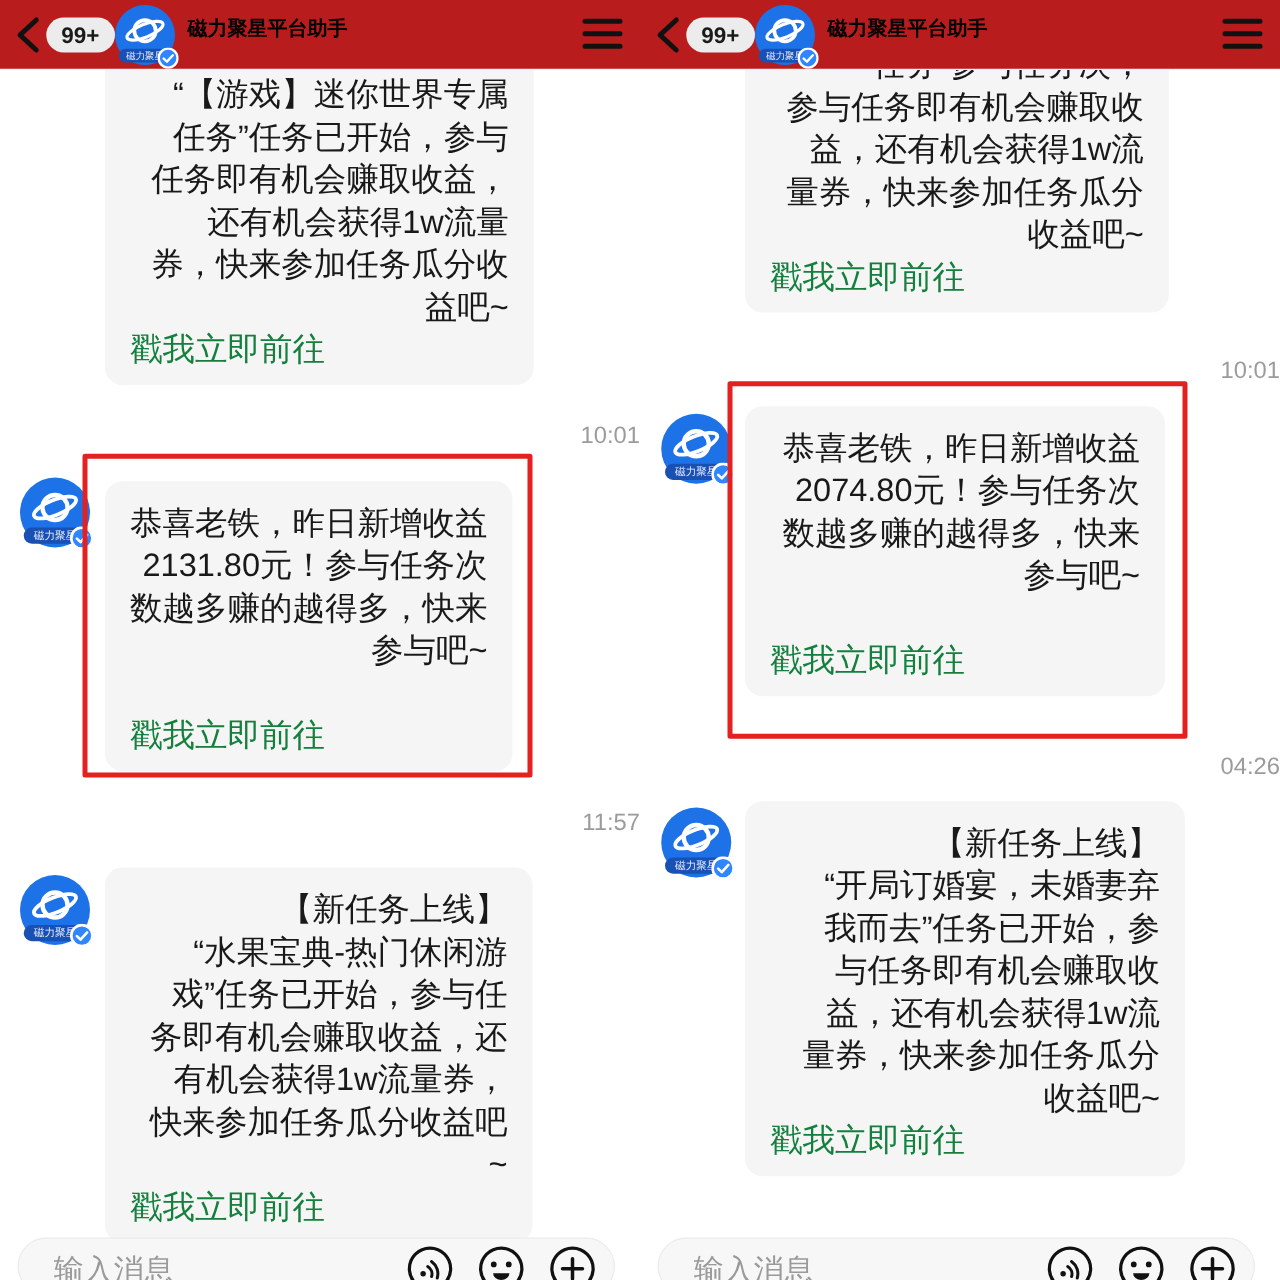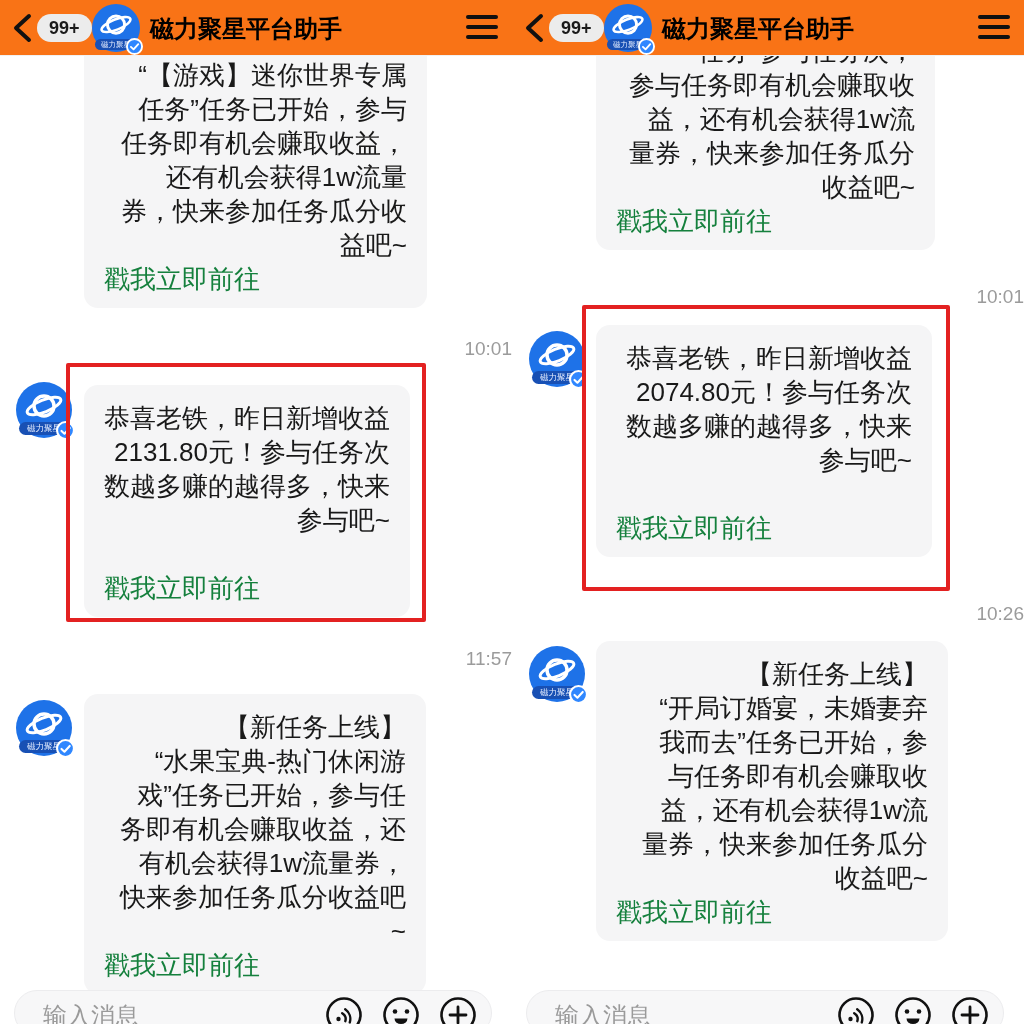--- a/index.html
+++ b/index.html
@@ -5,26 +5,26 @@
   * { margin:0; padding:0; box-sizing:border-box; }
   html,body { width:1024px; height:1024px; overflow:hidden; background:#fff;
               font-family:"Liberation Sans","DejaVu Sans",sans-serif; }
   .stage { position:relative; width:1024px; height:1024px; background:#fff; }
 
   .panel { position:absolute; top:0; width:512px; height:1024px; overflow:hidden; background:#fff; }
   .panel.left  { left:0; }
   .panel.right { left:512px; }
 
   
-  .hdr { position:absolute; top:0; left:0; width:512px; height:56px; background:#f97316;
+  .hdr { position:absolute; top:0; left:0; width:512px; height:56px; background:#b91c1c;
          border-bottom:1px solid #f1f1f1; z-index:30; }
   .back { position:absolute; left:10px; top:12px; width:24px; height:32px; }
   .pill { position:absolute; left:37px; top:14px; height:28px; padding:0 12px; background:#ececec;
           border-radius:14px; font-size:18px; font-weight:700; color:#1a1a1a; line-height:28px; }
-  .hdr-title { position:absolute; left:150px; top:13px; font-size:24px; font-weight:700; color:#000; }
+  .hdr-title { position:absolute; left:150px; top:13px; font-size:16px; font-weight:700; color:#000; }
   .burger { position:absolute; right:14px; top:15px; }
   .burger span { display:block; width:32px; height:4px; background:#111; border-radius:2px; margin-bottom:6px; }
   .burger span:last-child { margin-bottom:0; }
 
   
   .avatar { position:absolute; border-radius:50%; background:#1e72e8; }
   .avatar.lg { width:56px; height:56px; }
   .avatar.sm { width:48px; height:48px; left:92px; top:4px; }
   .avatar svg.planet { position:absolute; inset:0; width:100%; height:100%; }
   .band { position:absolute; left:3px; right:3px; bottom:3px; height:13px; background:#1850b4;
@@ -218,21 +218,21 @@
 
       <div class="bubble" style="left:84px; top:269px; width:336px;">
         <div class="msg-text">恭喜老铁，昨日新增收益
 2074.80元！参与任务次
 数越多赚的越得多，快来
 参与吧~</div>
         <a class="msg-link gap">戳我立即前往</a>
       </div>
       <div class="redbox" style="left:70px; top:249px; width:368px; height:286px;"></div>
 
-      <div class="ts" style="top:547px;">10:26</div>
+      <div class="ts" style="top:547px;">04:26</div>
 
       <div class="avatar lg m-avatar" style="left:17px; top:590px;">
         <svg class="planet" viewBox="0 0 56 56">
             <use href="#planet-g"></use>
           </svg>
         <div class="band">磁力聚星</div>
         <span class="vbadge">
           <svg viewBox="0 0 18 18" width="100%" height="100%">
               <use href="#vcheck-g"></use>
             </svg>

